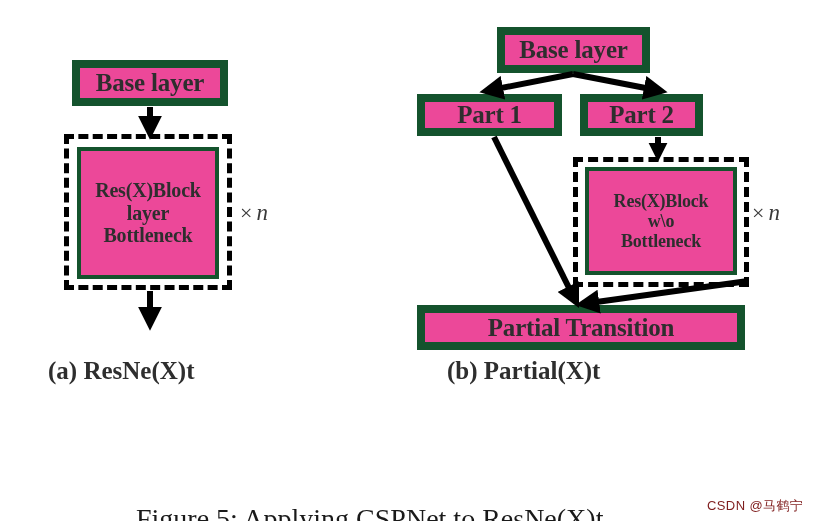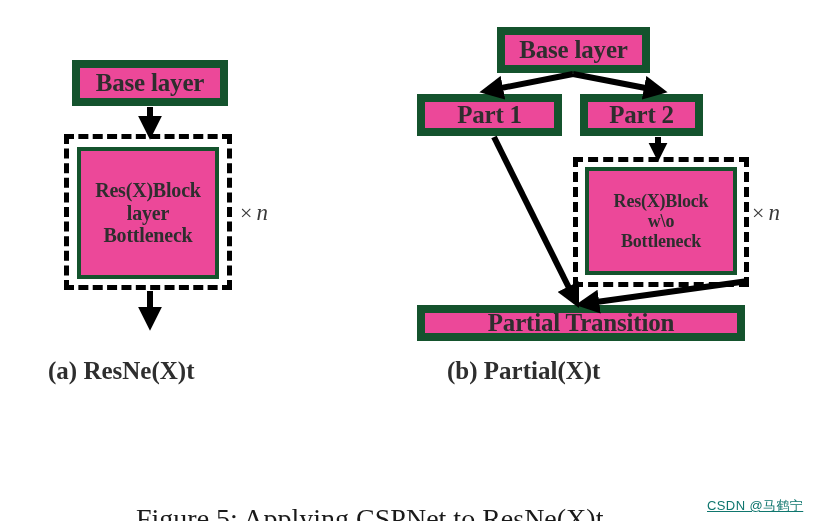--- a/index.html
+++ b/index.html
@@ -72,41 +72,40 @@
     font-family: "Liberation Serif", "DejaVu Serif", serif;
     font-size: 28px;
     color: #1a1a1a;
     white-space: nowrap;
     margin-top: 48px;
   }
   .watermark {
     position: absolute;
     font-family: "Liberation Sans", "DejaVu Sans", sans-serif;
     font-size: 13px;
-    color: #0f766e;
+    color: #7f1d1d;
     white-space: nowrap;
     letter-spacing: 0.4px;
-    text-decoration: underline;
   }
 
   
   #a-base-layer   { left: 72px;  top: 60px;  width: 156px; height: 46px; font-size: 25px; }
   #a-dashed       { left: 64px;  top: 134px; width: 168px; height: 156px; }
   #a-resblock     { left: 77px;  top: 147px; width: 142px; height: 132px; font-size: 20px;
                     flex-direction: column; border-width: 4px; }
   #a-multi        { left: 240px; top: 200px; }
 
   
   #b-base-layer   { left: 497px; top: 27px;  width: 153px; height: 46px; font-size: 25px; }
   #b-part1        { left: 417px; top: 94px;  width: 145px; height: 42px; font-size: 25px; }
   #b-part2        { left: 580px; top: 94px;  width: 123px; height: 42px; font-size: 25px; }
   #b-dashed       { left: 573px; top: 157px; width: 176px; height: 130px; }
   #b-resblock     { left: 585px; top: 167px; width: 152px; height: 108px; font-size: 18px;
                     flex-direction: column; border-width: 4px; }
-  #b-partial      { left: 417px; top: 305px; width: 328px; height: 36px; font-size: 25px; }
+  #b-partial      { left: 417px; top: 305px; width: 328px; height: 45px; font-size: 25px; }
   #b-multi        { left: 752px; top: 200px; }
 
   
   #label-a  { left: 48px;  top: 357px; }
   #label-b  { left: 447px; top: 357px; }
   #caption  { left: 136px; top: 455px; }
   #watermark{ left: 707px; top: 497px; }
 </style>
 </head>
 <body>

